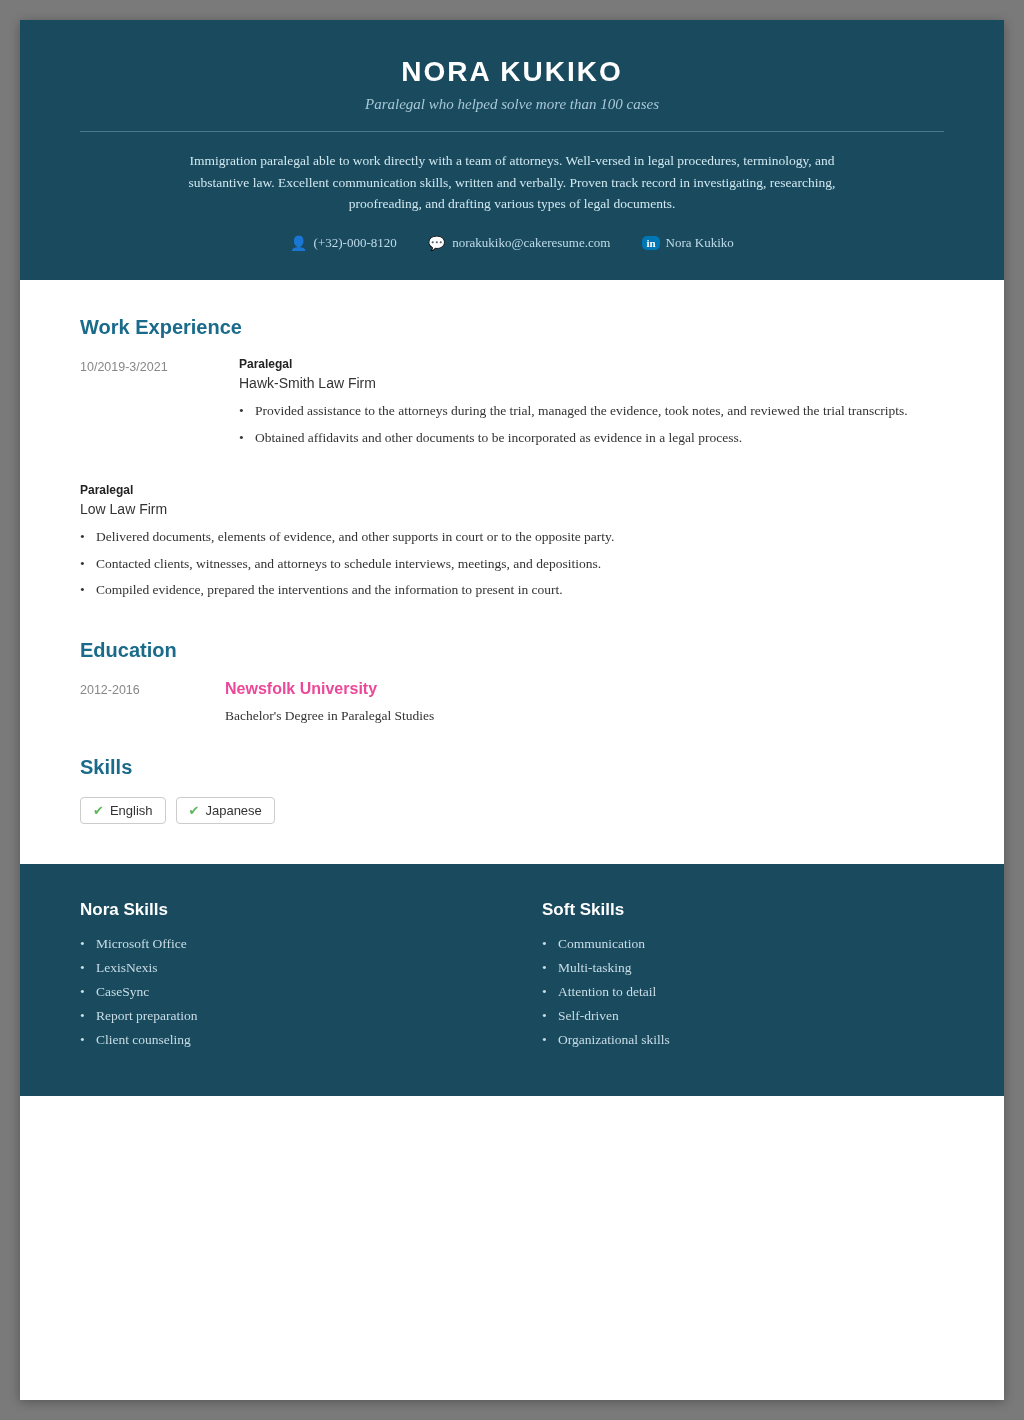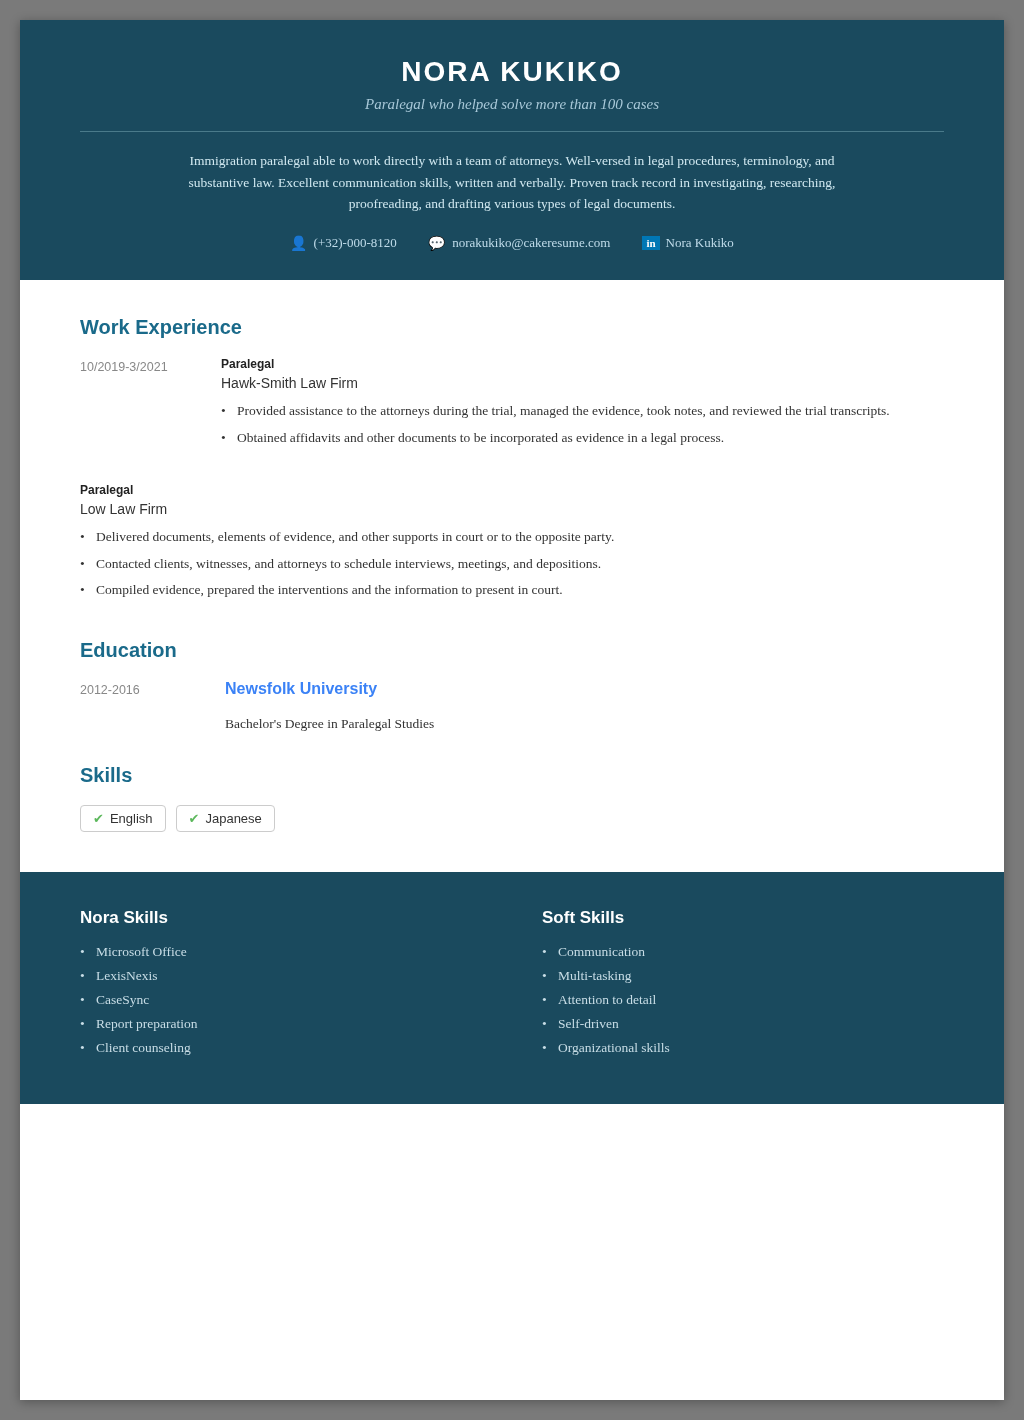--- a/index.html
+++ b/index.html
@@ -80,21 +80,21 @@
       font-weight: bold;
       margin-bottom: 18px;
       margin-top: 32px;
     }
     .section-title:first-child {
       margin-top: 0;
     }
     
     .experience-item {
       display: flex;
-      gap: 26px;
+      gap: 44px;
       margin-bottom: 28px;
     }
     .experience-date {
       color: #888;
       font-size: 12.5px;
       min-width: 115px;
       padding-top: 3px;
       font-family: Arial, sans-serif;
     }
     .experience-details {
@@ -144,23 +144,23 @@
       min-width: 115px;
       padding-top: 3px;
       font-family: Arial, sans-serif;
     }
     .education-details {
       flex: 1;
     }
     .school-name {
       font-size: 16px;
       font-weight: bold;
-      color: #3b82f6;
-      font-family: Arial, sans-serif;
-      margin-bottom: 18px;
+      color: #ec4899;
+      font-family: Arial, sans-serif;
+      margin-bottom: 10px;
     }
     .degree-name {
       font-size: 13.5px;
       color: #333;
       font-family: Georgia, serif;
     }
     
     .skills-tags {
       display: flex;
       gap: 10px;
@@ -232,21 +232,21 @@
     <div class="header-contacts">
       <div class="contact-item">
         <span class="contact-icon">👤</span>
         <span>(+32)-000-8120</span>
       </div>
       <div class="contact-item">
         <span class="contact-icon">💬</span>
         <span>norakukiko@cakeresume.com</span>
       </div>
       <div class="contact-item">
-        <span class="contact-icon" style="background:#0077b5;color:white;padding:1px 4px;font-size:11px;font-weight:bold;border-radius:0;">in</span>
+        <span class="contact-icon" style="background:#0077b5;color:white;padding:1px 4px;font-size:11px;font-weight:bold;border-radius:5px;">in</span>
         <span>Nora Kukiko</span>
       </div>
     </div>
   </div>
 
   <div class="content">
 
     <div class="section-title">Work Experience</div>
 
     <div class="experience-item">

